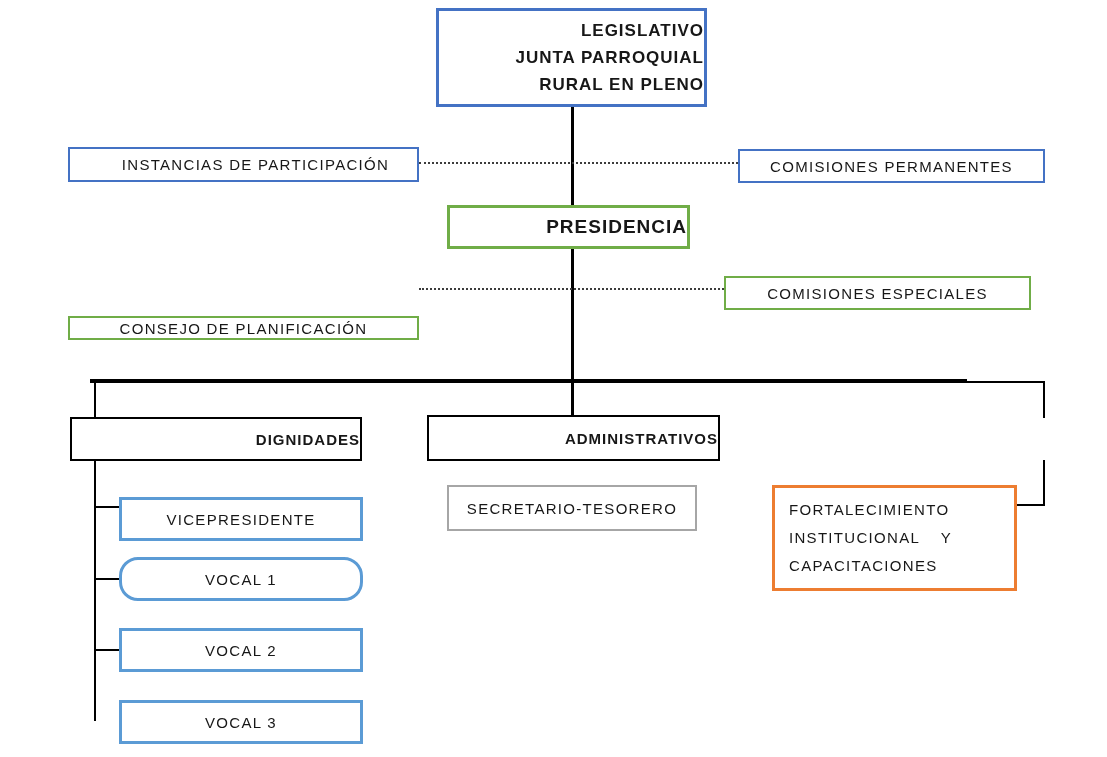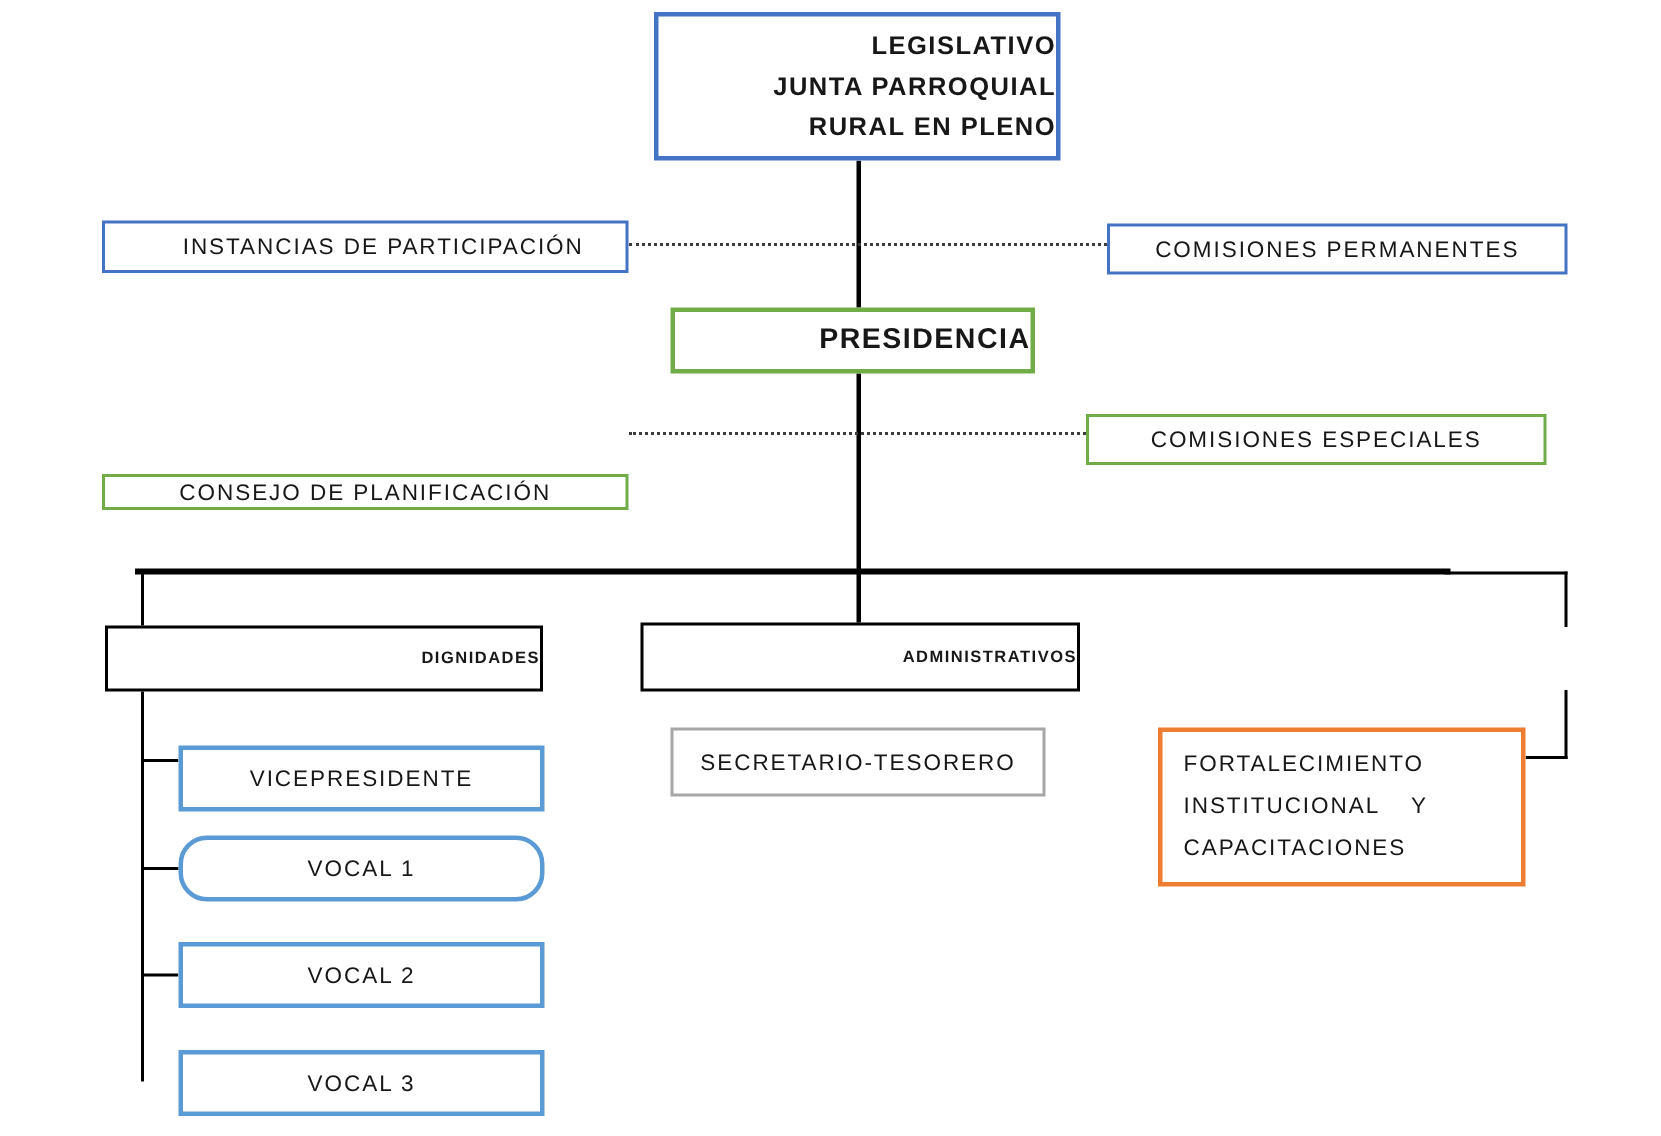--- a/index.html
+++ b/index.html
@@ -33,21 +33,21 @@
   .b-blue-thin  { border: 2px solid var(--blue, #4472C4); }
   .b-green      { border: 3px solid var(--green, #70AD47); }
   .b-green-thin { border: 2px solid var(--green, #70AD47); }
   .b-black      { border: 2px solid var(--black, #000); }
   .b-lblue      { border: 3px solid var(--light-blue, #5B9BD5); }
   .b-gray       { border: 2px solid var(--gray, #A6A6A6); }
   .b-orange     { border: 3px solid var(--orange, #ED7D31); }
   .bold  { font-weight: bold; align-items: flex-end; }
   .fs17  { font-size: 17px; line-height: 1.6; }
   .fs19  { font-size: 19px; }
-  .fs16  { font-size: 11px; }
+  .fs16  { font-size: 15px; }
   .fs15  { font-size: 15px; letter-spacing: 1.3px; }
   .left-align {
     align-items: flex-start;
     text-align: left;
     padding-left: 14px;
     line-height: 1.85;
   }
   .wide-gap { word-spacing: 16px; }
   .connector {
     position: absolute;

